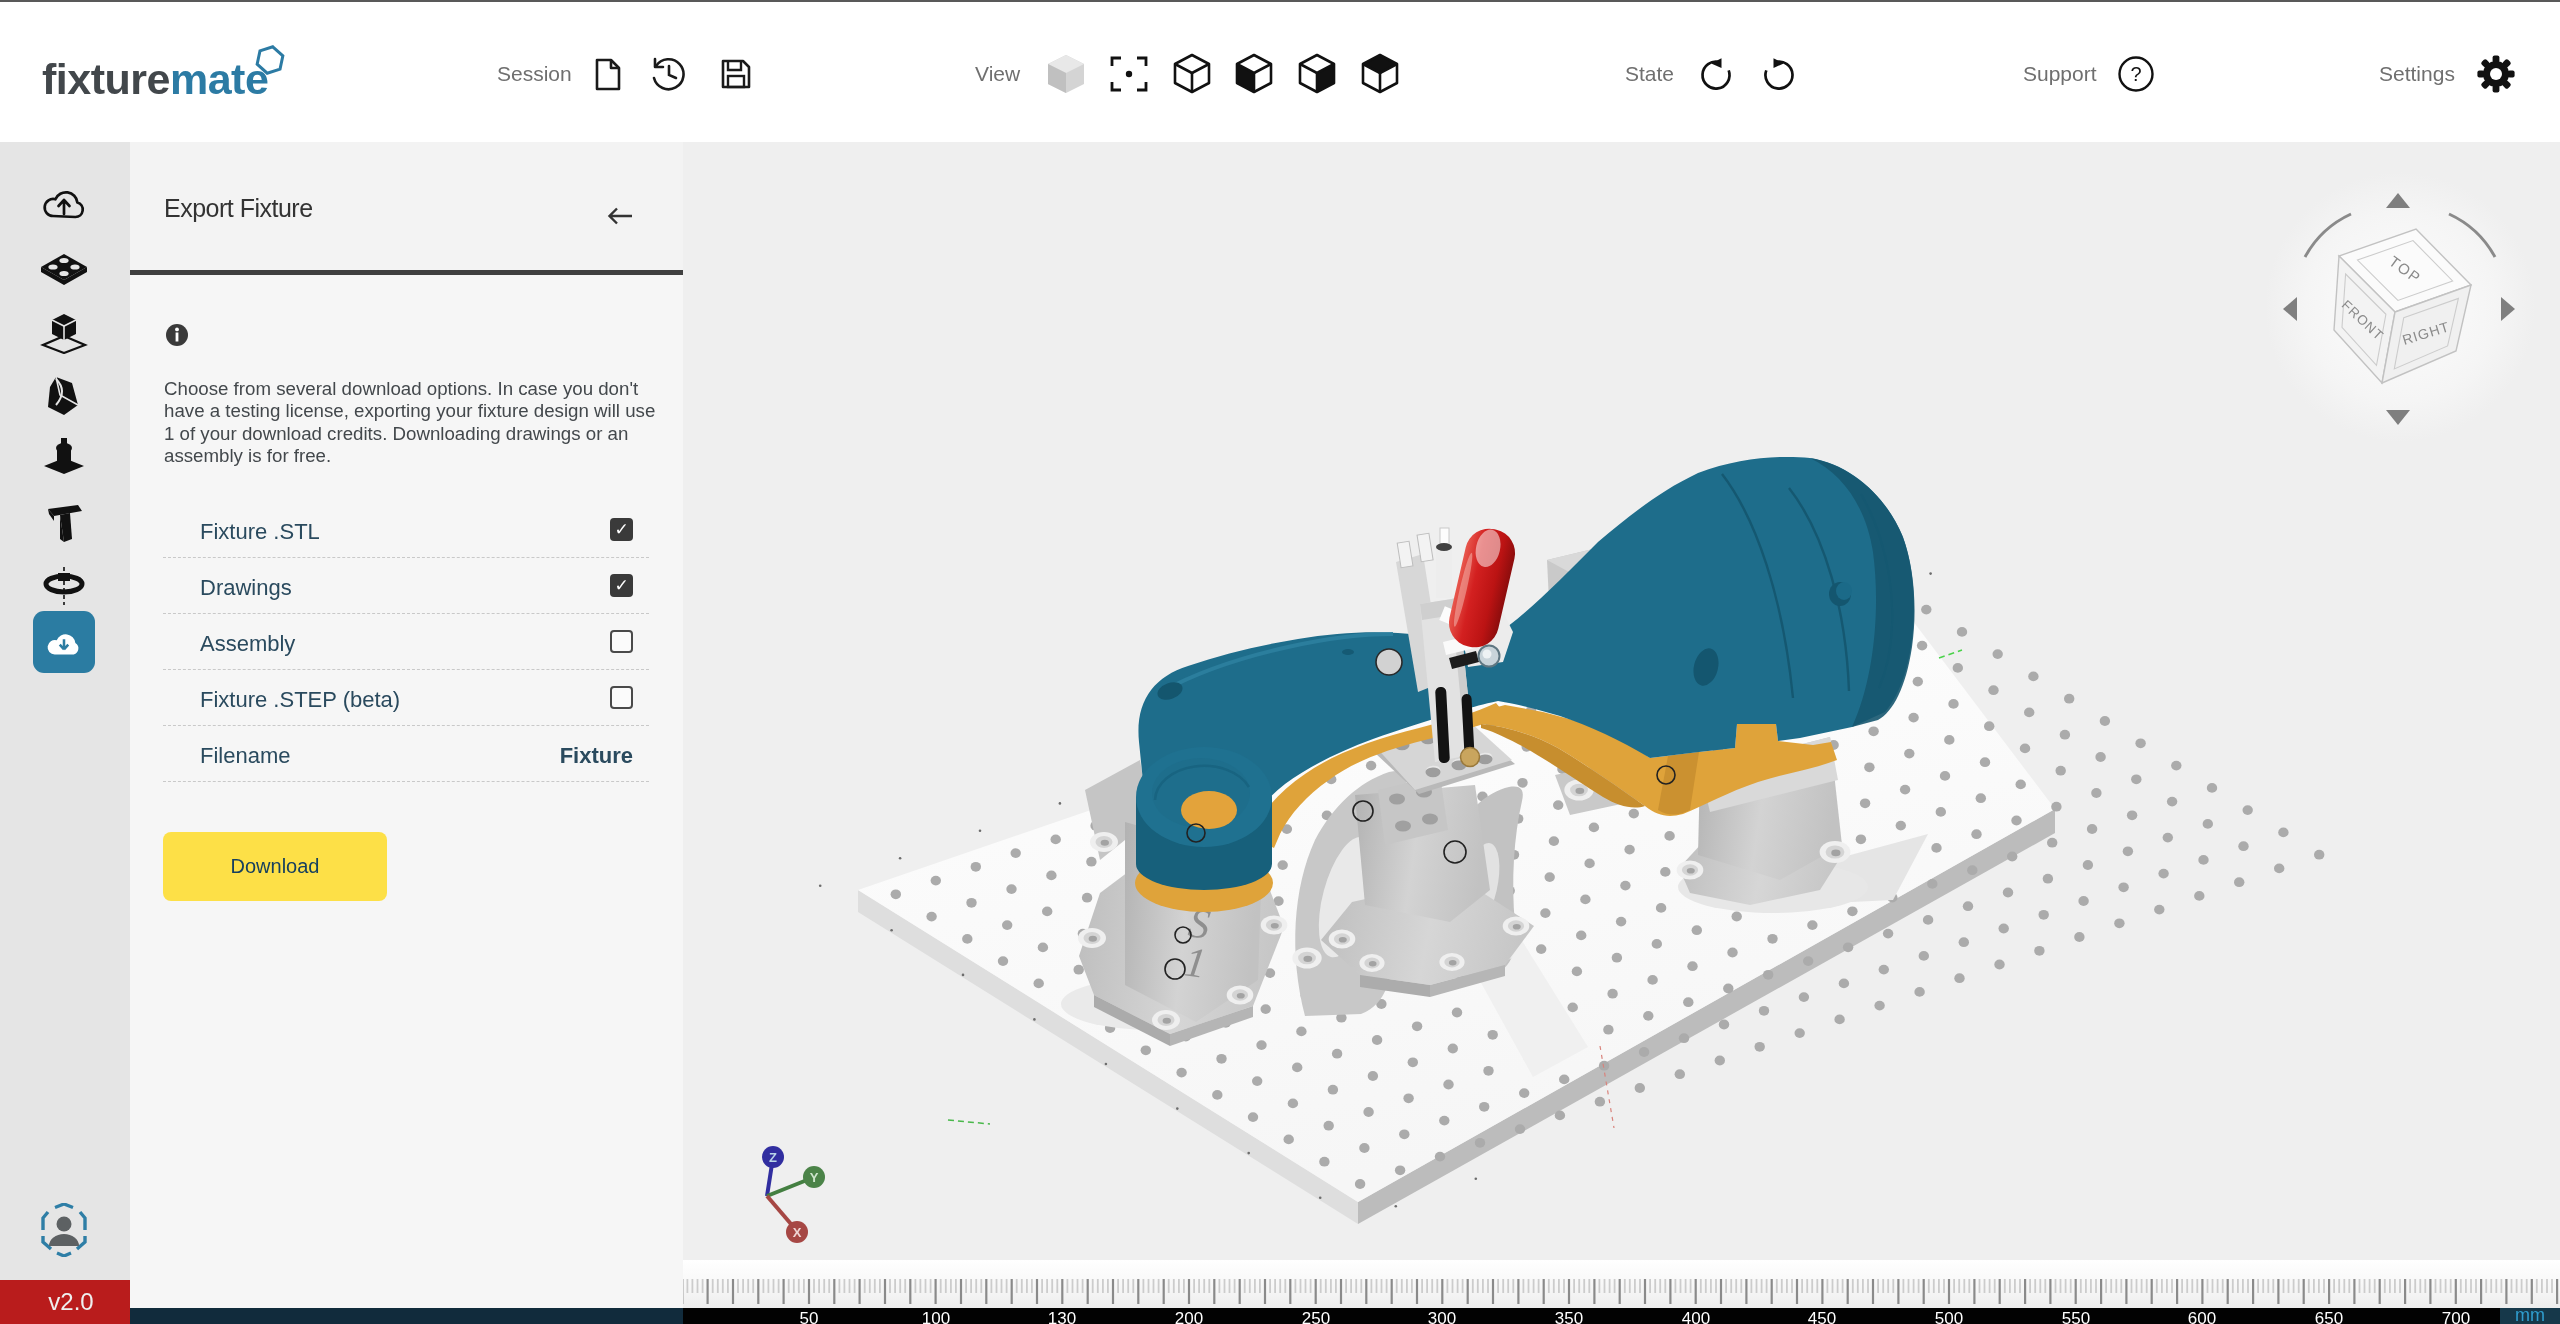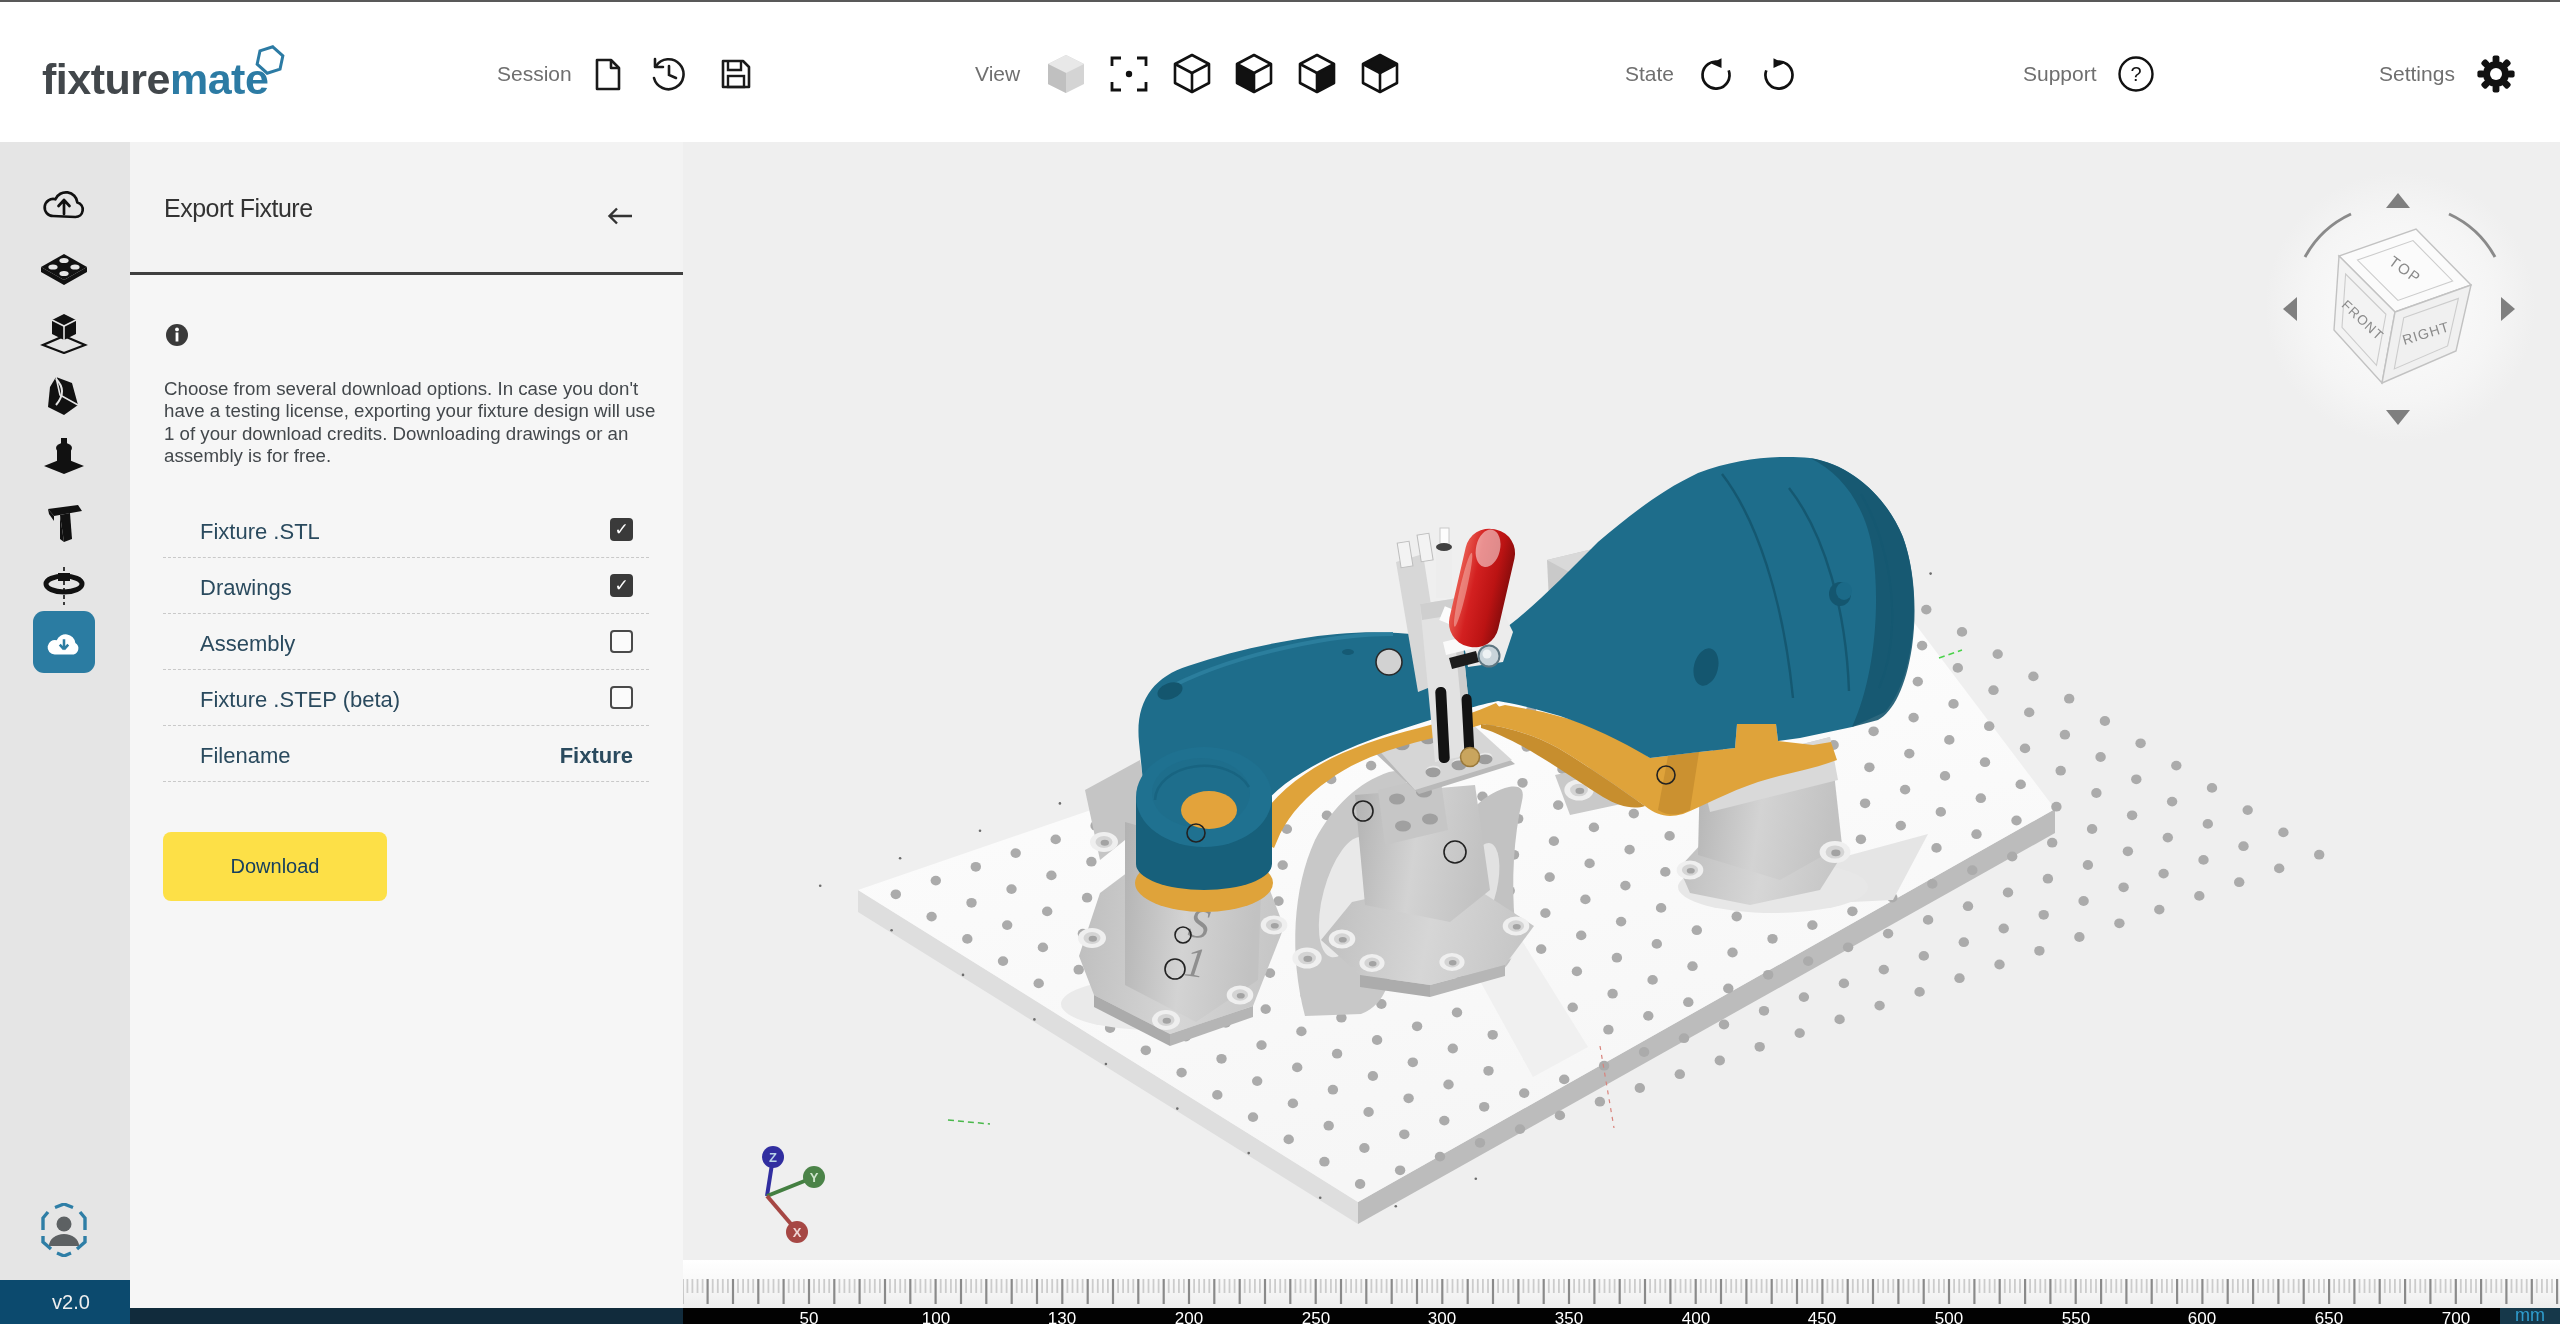--- a/index.html
+++ b/index.html
@@ -2,32 +2,32 @@
 <html><head><meta charset="utf-8">
 <style>
 *{margin:0;padding:0;box-sizing:border-box;}
 html,body{width:2560px;height:1324px;overflow:hidden;background:#efefef;
 font-family:"Liberation Sans", sans-serif;}
 .abs{position:absolute;}
 #topbar{left:0;top:0;width:2560px;height:142px;background:#fff;border-top:2px solid #595959;}
 .tlabel{position:absolute;top:60px;font-size:21px;color:#6f6f6f;}
 #sidebar{left:0;top:142px;width:130px;height:1182px;background:#e5e5e5;}
 #panel{left:130px;top:142px;width:553px;height:1166px;background:#f6f6f6;}
-#phead{position:absolute;left:0;top:0;width:553px;height:133px;background:#f3f3f3;border-bottom:3px solid #404040;}
+#phead{position:absolute;left:0;top:0;width:553px;height:133px;background:#f3f3f3;border-bottom:5px solid #404040;}
 #ptitle{position:absolute;left:34px;top:52px;font-size:25px;letter-spacing:-0.5px;color:#333;}
 .row{position:absolute;left:33px;width:486px;height:56px;border-bottom:1px dashed #c9c9c9;}
 .rlab{position:absolute;left:37px;top:17px;font-size:22px;color:#2a4a5e;}
 .cb{position:absolute;left:447px;top:16px;width:23px;height:23px;border-radius:4px;}
 .cbc{background:#3a3a3a;color:#fff;text-align:center;font-size:17px;line-height:23px;}
 .cbu{background:#fbfbfb;border:2px solid #4a4a4a;}
 #viewport{left:683px;top:142px;width:1877px;height:1118px;background:#efefef;}
 #ruler{left:683px;top:1260px;width:1877px;height:48px;background:linear-gradient(#ffffff,#f7f7f7 55%,#ededed);}
 .rnum{position:absolute;top:1px;width:50px;text-align:center;font-size:17px;color:#fff;}
 #blackbar{left:683px;top:1308px;width:1877px;height:16px;background:#020202;}
-#vbox{left:0;top:1280px;width:130px;height:44px;background:#0c4a6e;color:#efefef;font-size:20px;text-align:center;line-height:44px;padding-left:12px;}
+#vbox{left:0;top:1280px;width:130px;height:44px;background:#b91c1c;color:#efefef;font-size:24px;text-align:center;line-height:44px;padding-left:12px;}
 #tealbar{left:130px;top:1308px;width:553px;height:16px;background:#112b3c;}
 #mmbox{position:absolute;right:0;top:0;width:60px;height:16px;background:#16384a;color:#2f9dce;font-size:18px;text-align:center;line-height:15px;}
 </style></head><body>
 
 <div id="topbar" class="abs">
 <svg class="abs" style="left:42px;top:36px" width="260" height="70" viewBox="0 0 260 70">
 <text x="0" y="56" font-size="43" font-weight="bold" letter-spacing="-0.5" fill="#42474b">fixture<tspan fill="#2c7ba4">mate</tspan></text>
 <g transform="translate(228,22) rotate(12)" stroke="#2c7ba4" stroke-width="3" fill="none">
 <path d="M 0,-13.5 L 11.7,-6.8 L 11.7,6.8 L 0,13.5 L -11.7,6.8 L -11.7,-6.8 Z"></path>
       </g>

